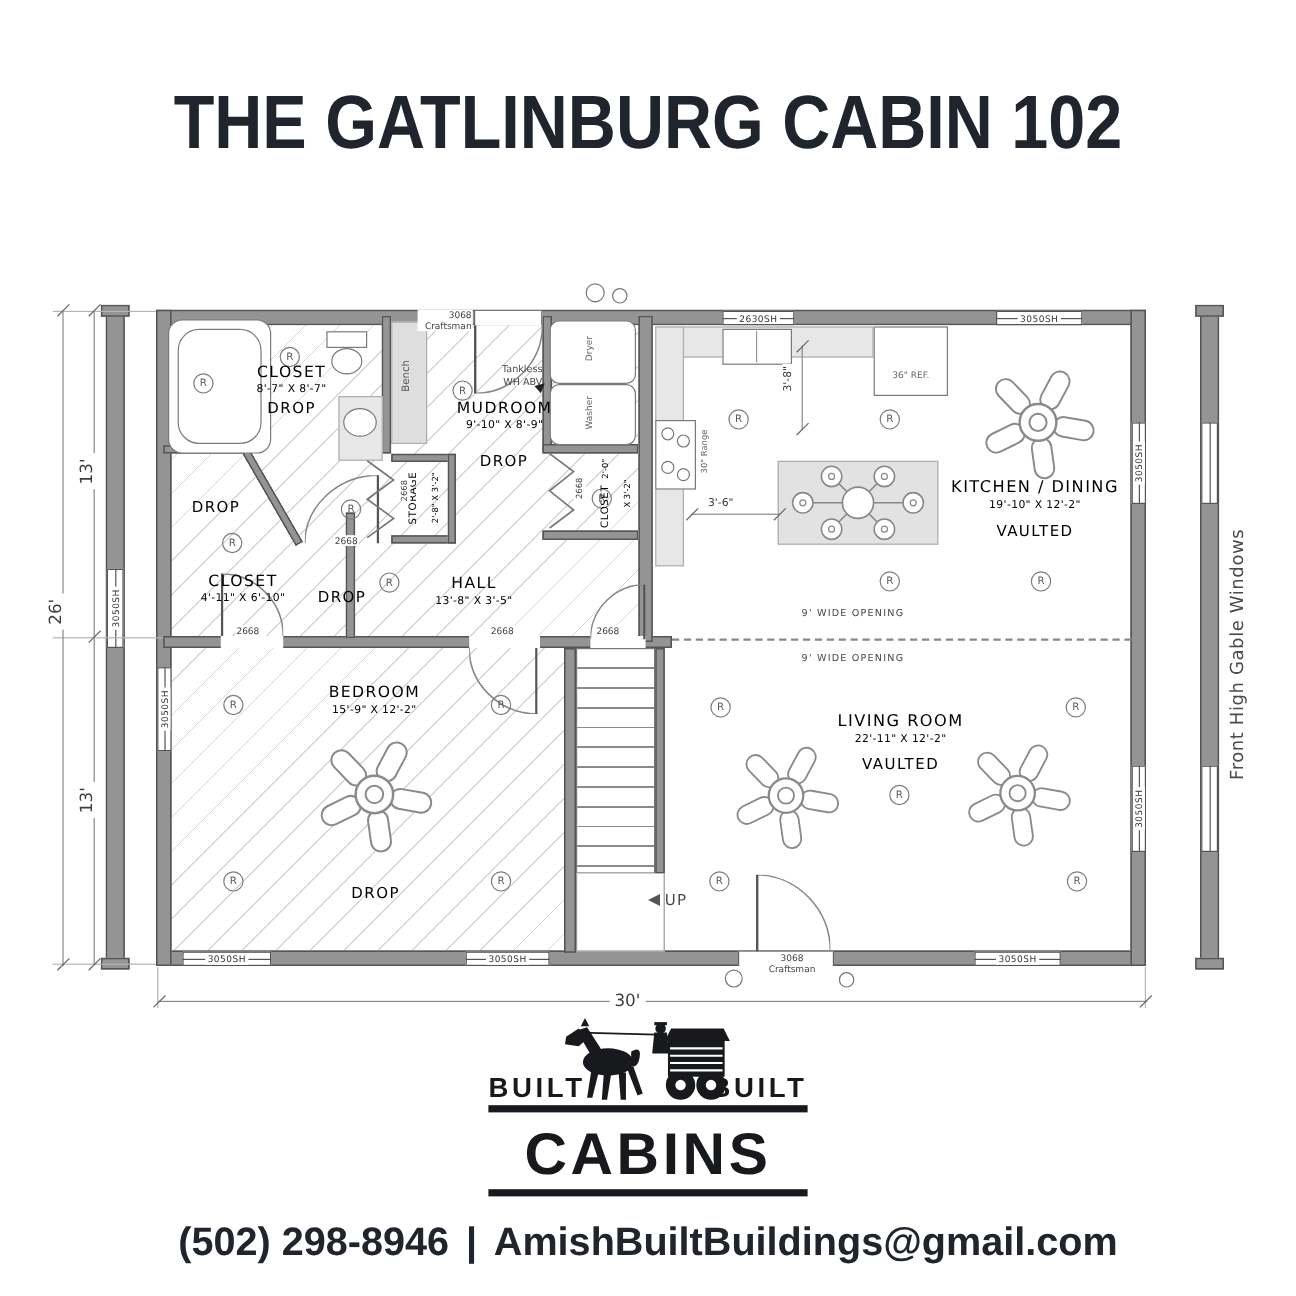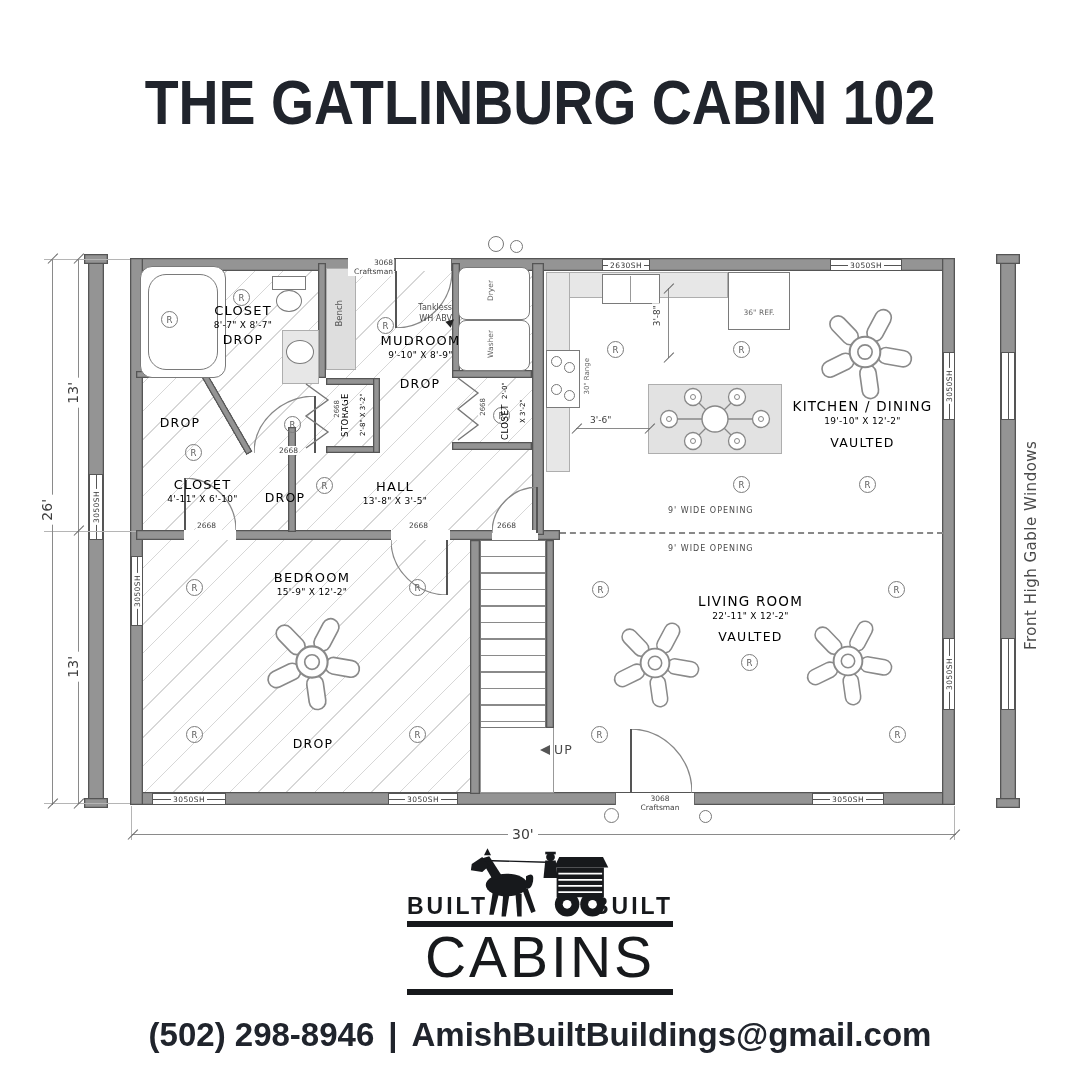--- a/index.html
+++ b/index.html
@@ -34,21 +34,21 @@
   .landing{position:absolute;left:480px;top:728px;width:74px;height:65px;background:#fff;border:1px solid #999;border-top:none;box-sizing:border-box;z-index:2}
   .uparrow{position:absolute;width:0;height:0;border-right:10px solid #555;border-top:5px solid transparent;border-bottom:5px solid transparent;z-index:3}
   .smalltext{position:absolute;font-family:"DejaVu Sans",sans-serif;font-size:8px;color:#4a4a4a;z-index:3;white-space:nowrap}
   .roundfix{position:absolute;background:#fff;border:1.3px solid #777;border-radius:50%;box-sizing:border-box;z-index:2}
   .note-right{position:absolute;left:1022px;top:420px;height:230px;font-family:"DejaVu Sans",sans-serif;font-size:15px;color:#4a4a4a;letter-spacing:.5px}
   
   .logo{position:absolute;left:407px;top:854px;width:266px;text-align:center;color:#17191c}
   .logo .toprow{position:relative;height:64px;display:flex;justify-content:space-between;align-items:flex-end}
   .logo .brand{font-size:23px;font-weight:700;letter-spacing:3px;line-height:1}
   .logo .bar{height:6px;background:#17191c;margin-top:3px}
-  .logo .cabins{font-size:57px;font-weight:400;letter-spacing:3px;line-height:1.02;margin-top:1px}
+  .logo .cabins{font-size:49px;font-weight:700;letter-spacing:3px;line-height:1.02;margin-top:11px}
   .horse{position:absolute;left:50%;top:-6px;transform:translateX(-50%)}
   .contact{position:absolute;top:1016px;left:0;width:100%;text-align:center;font-size:33px;font-weight:700;color:#20242c}
   .contact span{margin:0 7px}
 </style>
 </head>
 <body>
 
 <div class="page">
 
   <h1 class="title">THE GATLINBURG CABIN 102</h1>
@@ -109,21 +109,21 @@
     <div class="wall" style="left:326px;top:378px;width:54px;height:7px"></div>
     <div class="wall" style="left:326px;top:446px;width:54px;height:7px"></div>
     <div class="wall" style="left:373px;top:378px;width:7px;height:75px"></div>
     <div class="wall" style="left:470px;top:540px;width:10px;height:254px"></div>
     <div class="wall" style="left:546px;top:540px;width:8px;height:188px"></div>
 
     <div class="dashline" style="left:560px;top:532px;width:383px"></div>
     <div class="smalltext" style="left:668px;top:506px;letter-spacing:1px">9' WIDE OPENING</div>
     <div class="smalltext" style="left:668px;top:544px;letter-spacing:1px">9' WIDE OPENING</div>
 
-    <div class="winh" style="left:602px;top:259px;width:48px;height:12px">
+    <div class="winh" style="left:602px;top:259px;width:60px;height:12px">
         <i></i>
         <b>2630SH</b>
       </div>
     <div class="winh" style="left:830px;top:259px;width:72px;height:12px">
         <i></i>
         <b>3050SH</b>
       </div>
     <div class="winh" style="left:152px;top:793px;width:74px;height:12px">
         <i></i>
         <b>3050SH</b>

